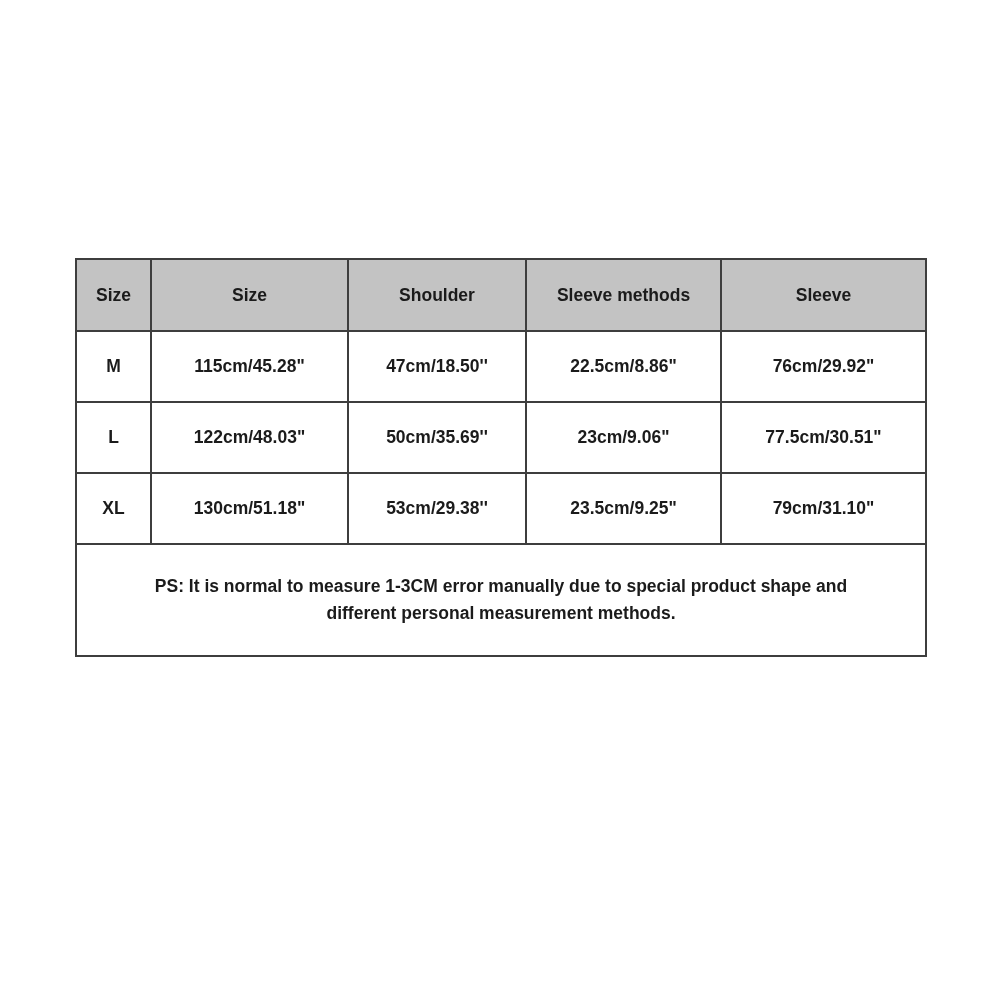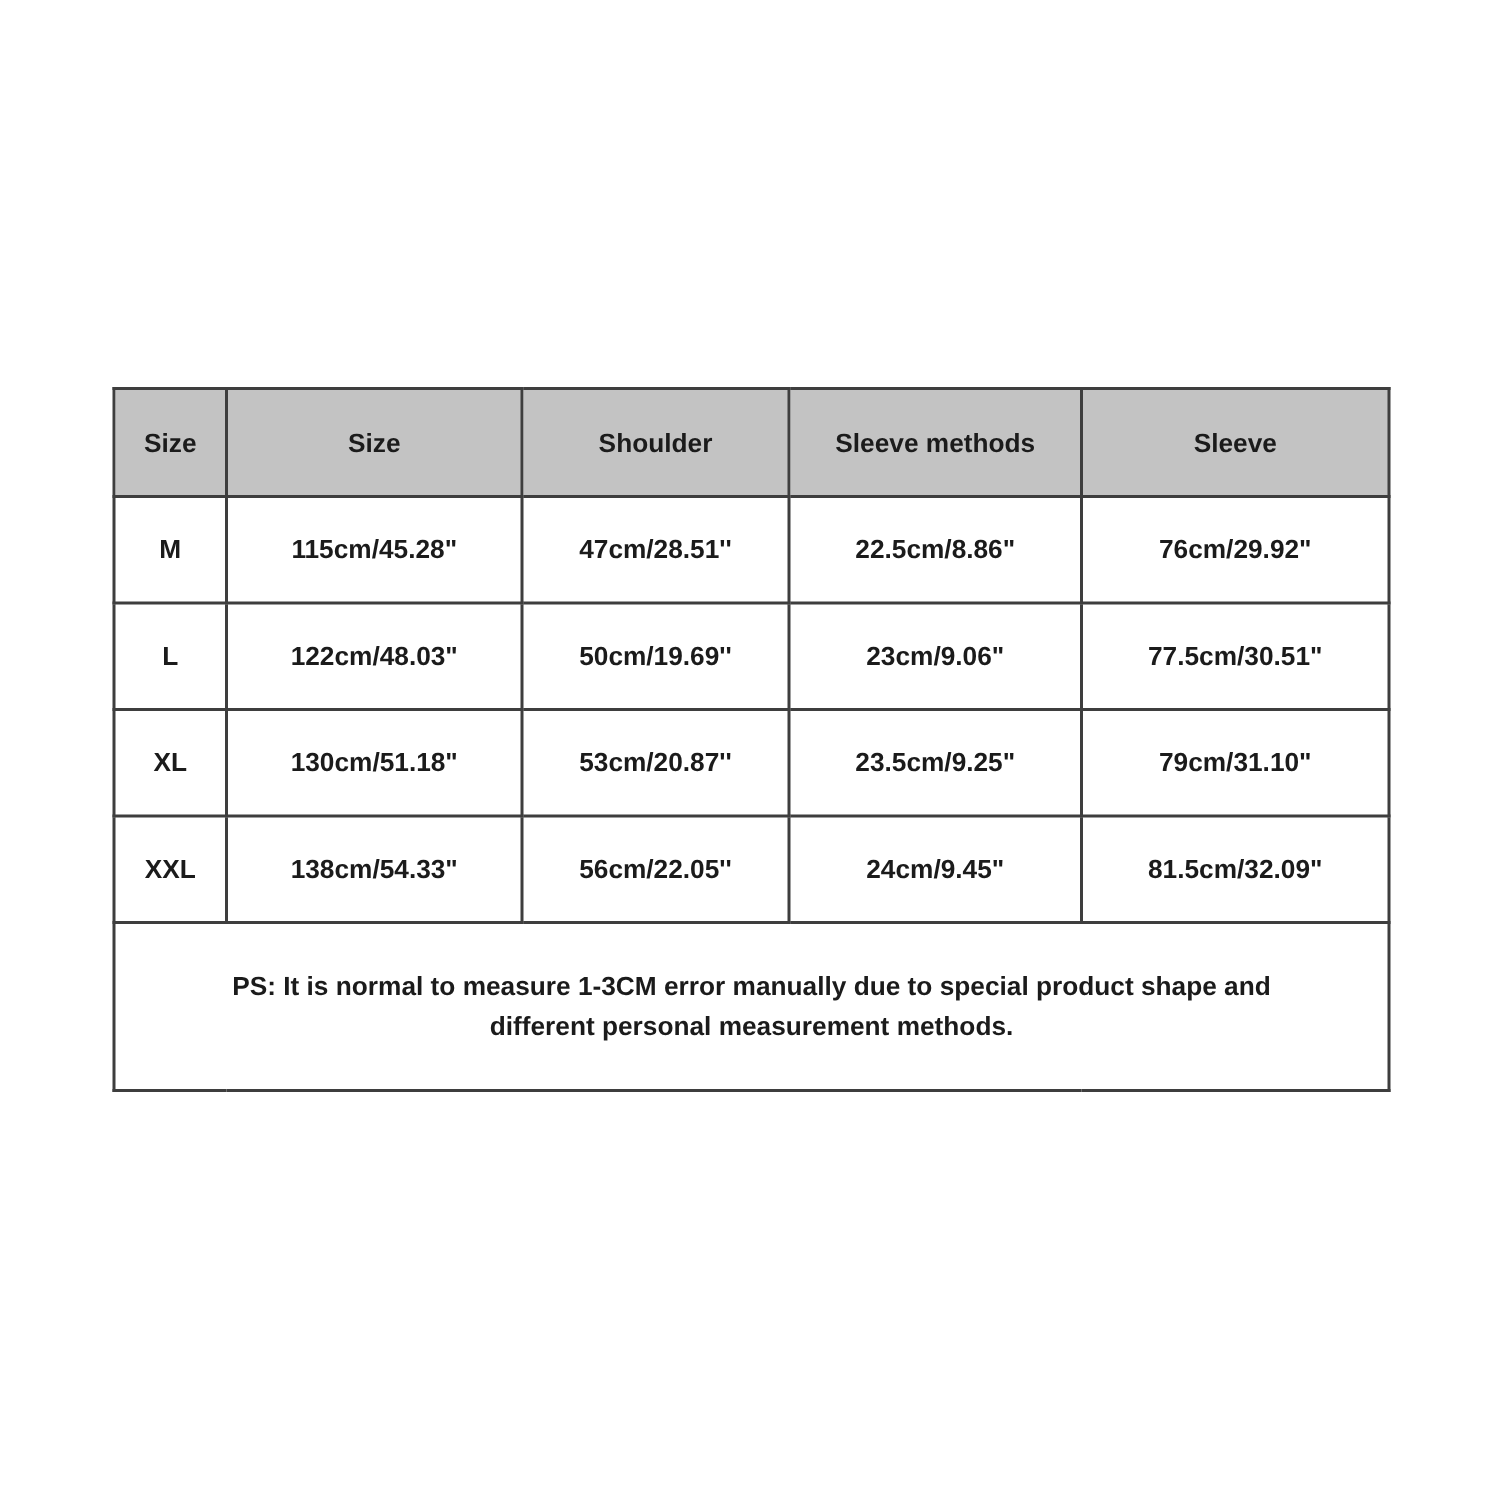--- a/index.html
+++ b/index.html
@@ -67,44 +67,37 @@
         <th>Size</th>
         <th>Shoulder</th>
         <th>Sleeve methods</th>
         <th>Sleeve</th>
       </tr>
     </thead>
     <tbody>
       <tr>
         <td>M</td>
         <td>115cm/45.28"</td>
-        <td>47cm/28.51''</td>
+        <td>47cm/18.50''</td>
         <td>22.5cm/8.86"</td>
         <td>76cm/29.92"</td>
       </tr>
       <tr>
         <td>L</td>
         <td>122cm/48.03"</td>
-        <td>50cm/19.69''</td>
+        <td>50cm/35.69''</td>
         <td>23cm/9.06"</td>
         <td>77.5cm/30.51"</td>
       </tr>
       <tr>
         <td>XL</td>
         <td>130cm/51.18"</td>
-        <td>53cm/20.87''</td>
+        <td>53cm/29.38''</td>
         <td>23.5cm/9.25"</td>
         <td>79cm/31.10"</td>
-      </tr>
-      <tr>
-        <td>XXL</td>
-        <td>138cm/54.33"</td>
-        <td>56cm/22.05''</td>
-        <td>24cm/9.45"</td>
-        <td>81.5cm/32.09"</td>
       </tr>
     </tbody>
     <tfoot>
       <tr>
         <td class="note-cell" colspan="5">PS: It is normal to measure 1-3CM error manually due to special product shape and different personal measurement methods.</td>
       </tr>
     </tfoot>
   </table>
 </div>
 

